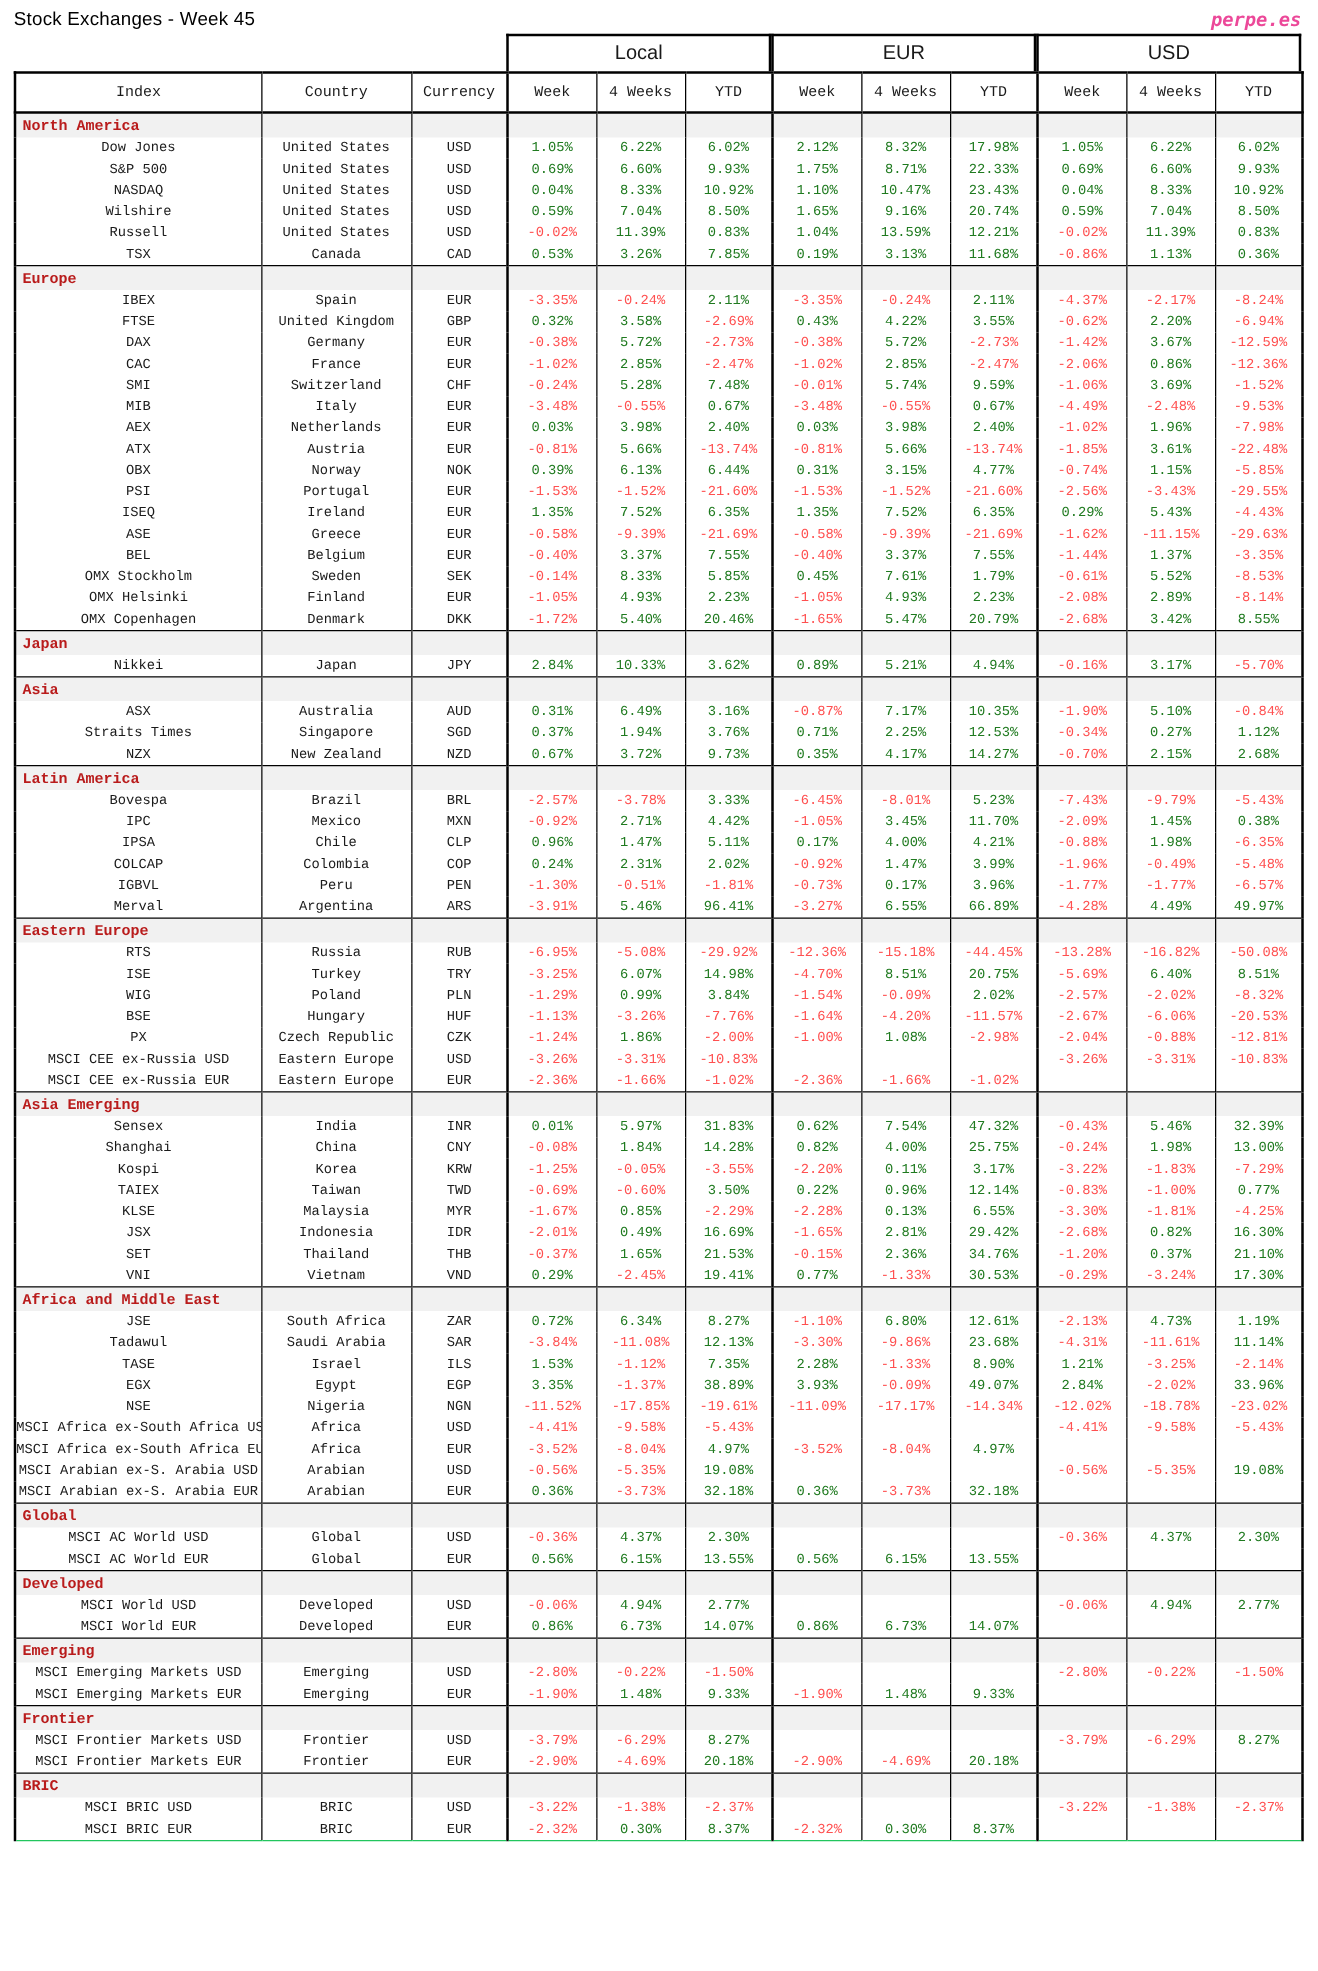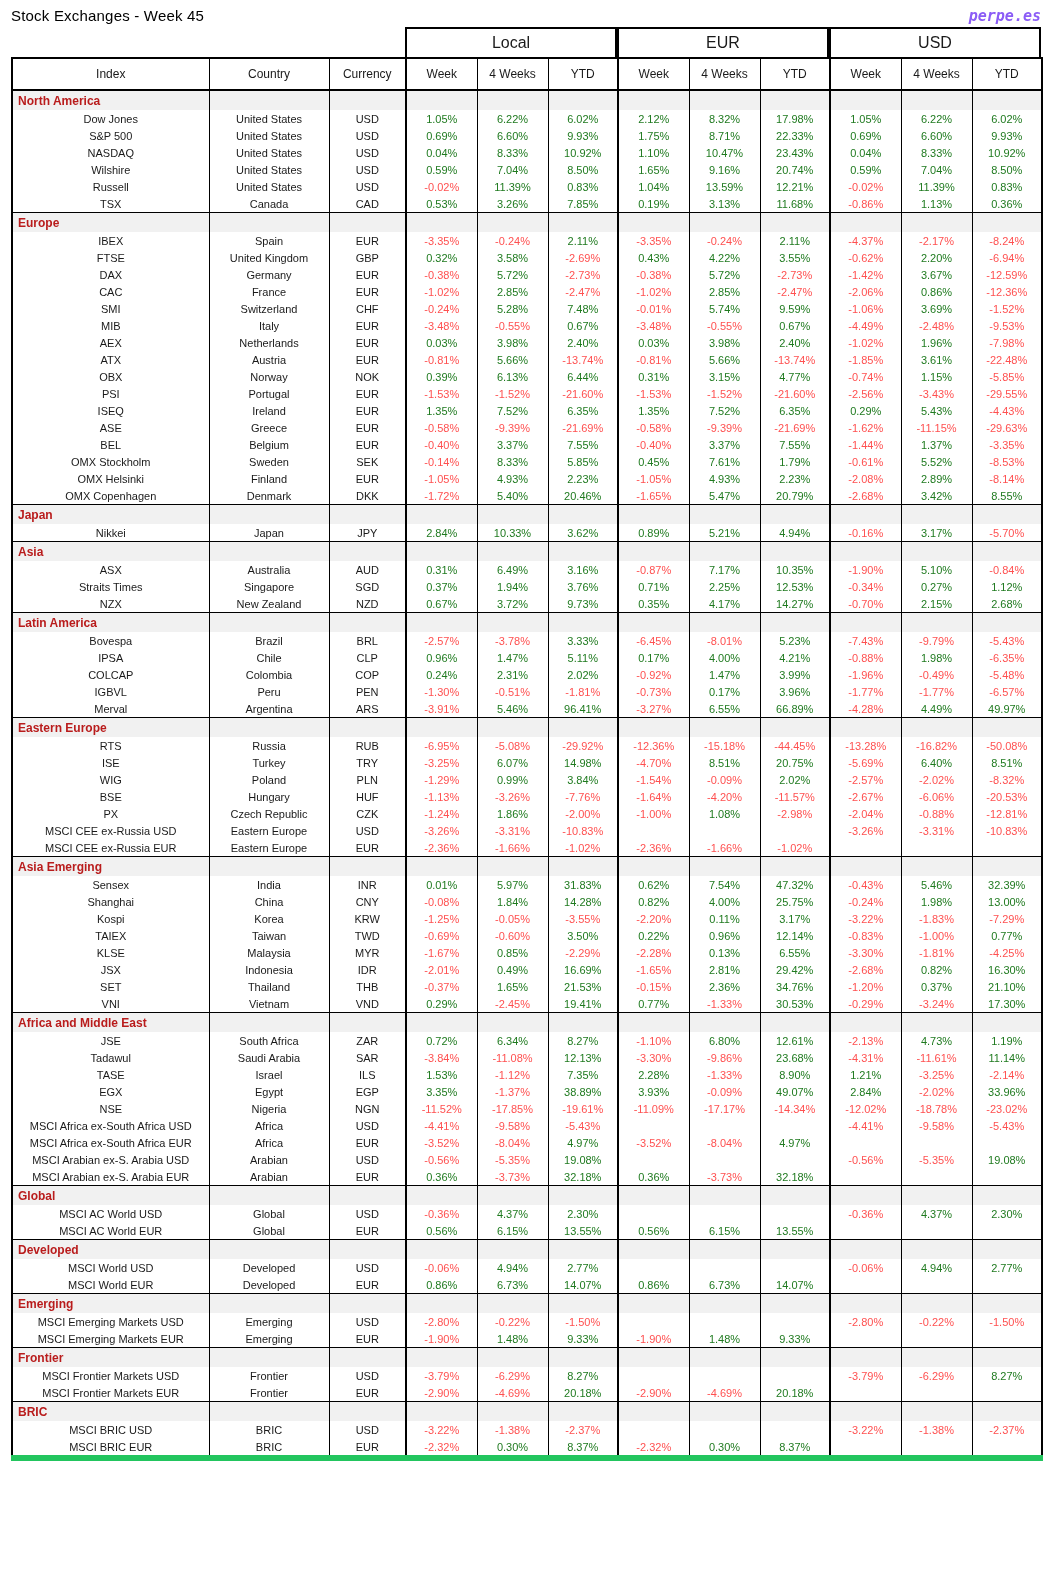--- a/index.html
+++ b/index.html
@@ -9,49 +9,49 @@
     -webkit-font-smoothing:antialiased;
   }
   .topbar {
     box-sizing:border-box; height:27px;
     display:flex; justify-content:space-between; align-items:flex-start;
     padding:7px 13px 0 11px;
   }
   .page-title { font-size:15px; font-weight:400; color:#000; letter-spacing:0.2px; }
   .brand {
     font-family:"DejaVu Sans Mono", monospace; font-style:italic; font-weight:700;
-    font-size:15px; color:#8b5cf6;
+    font-size:15px; color:#ec4899;
   }
   .table-wrap { margin-left:11px; width:1030px; }
   .group-row { display:flex; height:30px; }
   .group-spacer { width:394px; }
   .group-box {
     width:212px; box-sizing:border-box;
     border:2px solid #000; border-bottom:none;
     display:flex; align-items:center; justify-content:center;
     font-size:16px; color:#1a1a1a;
   }
-  table.tbl { table-layout:fixed; width:1030px; border-collapse:collapse; }
+  table.tbl { table-layout:fixed; width:1030px; border-collapse:collapse;font-family:Liberation Mono, monospace; }
   .tbl th, .tbl td {
     padding:0; text-align:center; overflow:hidden; white-space:nowrap;
     border-left:1px solid #000;
   }
   .tbl tr > *:first-child { border-left:2px solid #000; }
   .tbl tr > *:last-child  { border-right:2px solid #000; }
   .tbl .grp { border-left-width:2px; }
   .tbl thead th {
     height:30px; font-size:12px; font-weight:400; color:#1a1a1a;
     border-top:2px solid #000; border-bottom:2px solid #000;
   }
   .tbl tbody td { height:17px; font-size:11px; color:#1a1a1a; }
   .tbl tbody tr.sec td { background:#f1f1f1; border-top:1px solid #000; height:19px; }
   .tbl td.sec-label {
     text-align:left; padding-left:5px; font-weight:700; font-size:12px; color:#b91c1c;
   }
-  .tbl tbody tr:last-child td { border-bottom:6px solid #22c55e; }
+  .tbl tbody tr:last-child td { border-bottom:1px solid #22c55e; }
   .tbl td.pos { color:#1f7a1f; }
   .tbl td.neg { color:#ff5050; }
 </style>
 </head>
 <body>
 
 <div class="topbar">
   <div class="page-title">Stock Exchanges - Week 45</div>
   <div class="brand">perpe.es</div>
 </div>
@@ -537,20 +537,34 @@
           <td class="neg">-3.78%</td>
           <td class="pos">3.33%</td>
           <td class="grp neg">-6.45%</td>
           <td class="neg">-8.01%</td>
           <td class="pos">5.23%</td>
           <td class="grp neg">-7.43%</td>
           <td class="neg">-9.79%</td>
           <td class="neg">-5.43%</td>
         </tr>
         <tr>
+          <td>IPC</td>
+          <td>Mexico</td>
+          <td>MXN</td>
+          <td class="grp neg">-0.92%</td>
+          <td class="pos">2.71%</td>
+          <td class="pos">4.42%</td>
+          <td class="grp neg">-1.05%</td>
+          <td class="pos">3.45%</td>
+          <td class="pos">11.70%</td>
+          <td class="grp neg">-2.09%</td>
+          <td class="pos">1.45%</td>
+          <td class="pos">0.38%</td>
+        </tr>
+        <tr>
           <td>IPSA</td>
           <td>Chile</td>
           <td>CLP</td>
           <td class="grp pos">0.96%</td>
           <td class="pos">1.47%</td>
           <td class="pos">5.11%</td>
           <td class="grp pos">0.17%</td>
           <td class="pos">4.00%</td>
           <td class="pos">4.21%</td>
           <td class="grp neg">-0.88%</td>

